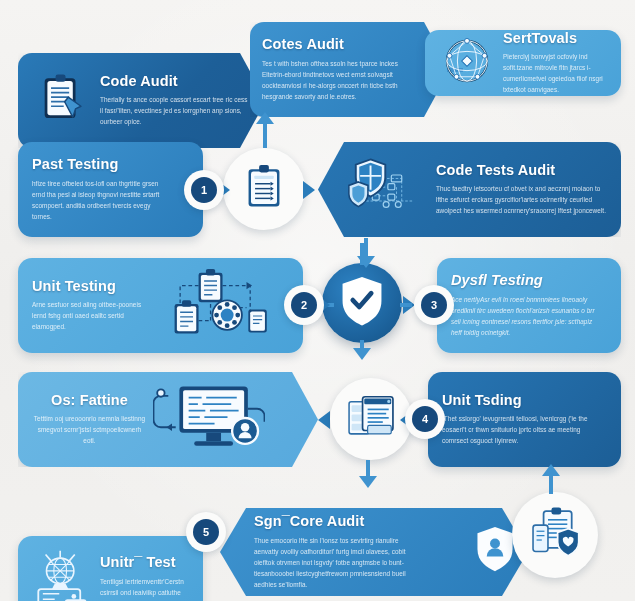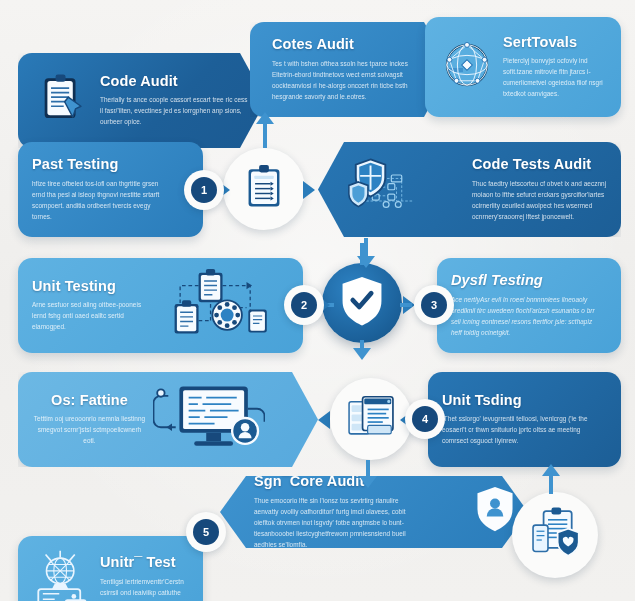--- a/index.html
+++ b/index.html
@@ -48,21 +48,21 @@
     letter-spacing:.05px;
   }
   .c-dark   {background:linear-gradient(135deg,#2a7ab8 0%,#1d5f98 60%,#1b5a92 100%);}
   .c-deep   {background:linear-gradient(135deg,#2876b4 0%,#1c5e96 100%);}
   .c-mid    {background:linear-gradient(135deg,#3e93cf 0%,#2a7cba 100%);}
   .c-light  {background:linear-gradient(135deg,#5fb2e2 0%,#49a2d8 100%);}
   .c-lighter{background:linear-gradient(135deg,#6cb8e4 0%,#57a9dd 100%);text-align:center;}
 
   
   .arrow-right{clip-path:polygon(0 0, calc(100% - 26px) 0, 100% 50%, calc(100% - 26px) 100%, 0 100%);border-radius:14px;}
-  .arrow-left {clip-path:polygon(26px 0, 100% 0, 100% 100%, 26px 100%, 0 50%);border-radius:14px;gap:36px;}
+  .arrow-left {clip-path:polygon(26px 0, 100% 0, 100% 100%, 26px 100%, 0 50%);border-radius:14px;}
   .arrow-both {clip-path:polygon(26px 0, calc(100% - 26px) 0, 100% 50%, calc(100% - 26px) 100%, 26px 100%, 0 50%);border-radius:14px;}
 
   
   .circle{
     position:absolute;border-radius:50%;
     background:#fbfbfa;
     box-shadow:0 3px 9px rgba(20,50,80,.18);
     display:flex;align-items:center;justify-content:center;
   }
   .hub{
@@ -118,28 +118,28 @@
         </g>
         <path d="M40 30 l14 10 -6 3 -3 9 -9 -17z" fill="#3f93cf" stroke="#16497c" stroke-width="1.6" stroke-linejoin="round"></path>
       </svg>
     </span>
     <span class="txt">
       <h3>Code Audit</h3>
       <p>Therially ts ance coople cassort escart tree ric cess il fasr/'ilten, evectines jed es lorrgphen anp sions, ourbeer opice.</p>
     </span>
   </div>
 
-  <div class="card c-mid arrow-right" style="left:250px;top:22px;width:200px;height:95px;padding-left:22px;">
+  <div class="card c-mid arrow-right" style="left:250px;top:22px;width:200px;height:95px;padding-left:12px;">
     <span class="txt">
       <h3>Cotes Audit</h3>
       <p style="max-width:145px;">Tes t with bshen ofthea ssoln hes tparce inckes Eltetrin-ebord tindtnetovs wect ernst solvagsit oockteanviosi ri he-alorgs onccert rin ticbe bsth hesgrande savorty and le.eotres.</p>
     </span>
   </div>
 
-  <div class="card c-light" style="left:425px;top:17px;width:196px;height:100px;">
+  <div class="card c-light" style="left:425px;top:30px;width:196px;height:66px;">
     <span class="icon" style="margin-right:8px;">
       <svg width="56" height="56" viewBox="0 0 64 64">
         <circle cx="32" cy="32" r="23" fill="none" stroke="#15486f" stroke-width="2.4"></circle>
         <circle cx="32" cy="32" r="23" fill="none" stroke="#eaf6ff" stroke-width="1.1"></circle>
         <ellipse cx="32" cy="32" rx="11" ry="23" fill="none" stroke="#eaf6ff" stroke-width="1.1"></ellipse>
         <ellipse cx="32" cy="32" rx="23" ry="11" fill="none" stroke="#eaf6ff" stroke-width="1.1"></ellipse>
         <g stroke="#eaf6ff" stroke-width="1">
           <line x1="32" y1="9" x2="12" y2="26"></line>
             <line x1="32" y1="9" x2="52" y2="26"></line>
           <line x1="12" y1="26" x2="20" y2="50"></line>
@@ -448,21 +448,21 @@
     <span class="txt">
       <h3>Unitr¯ Test</h3>
       <p style="max-width:92px;">Tentligsi lertriemventtr'Cerstn csirrsil ond ieaiviikp catluthe oader'eltsgaes.</p>
     </span>
   </div>
 
   <div class="badge" style="left:186px;top:512px;">
     <i>5</i>
   </div>
 
-  <div class="card c-mid arrow-both" style="left:220px;top:476px;width:308px;height:72px;padding-left:34px;padding-right:8px;">
+  <div class="card c-mid arrow-both" style="left:220px;top:508px;width:308px;height:88px;padding-left:34px;padding-right:8px;">
     <span class="txt" style="flex:1 1 auto;">
       <h3>Sgn¯Core Audit</h3>
       <p style="max-width:152px;">Thue emocorio lfte sin I'ionsz tos sevtrtirg rianulire aenvatty ovolliy oafhorditori' furtg imcil olavees, cobit oiefltok otrvmen inot lsgvdy' fotbe angtmsbe lo bunt-tiesanbooobei liestcyghetfrewom pmniesnsiend bueil aedhies se'llomfia.</p>
     </span>
     <span class="icon" style="margin-right:4px;">
       <svg width="42" height="48" viewBox="0 0 44 52">
         <path d="M22 1 l19 6.8 v17 c0 14 -10.5 20 -19 24.2 -8.5 -4.2 -19 -10.2 -19 -24.2 V7.8z" fill="#fbfdff"></path>
         <circle cx="22" cy="19" r="5.4" fill="#3f93cf"></circle>
         <path d="M13 33 a9 9 0 0 1 18 0z" fill="#3f93cf"></path>
       </svg>

